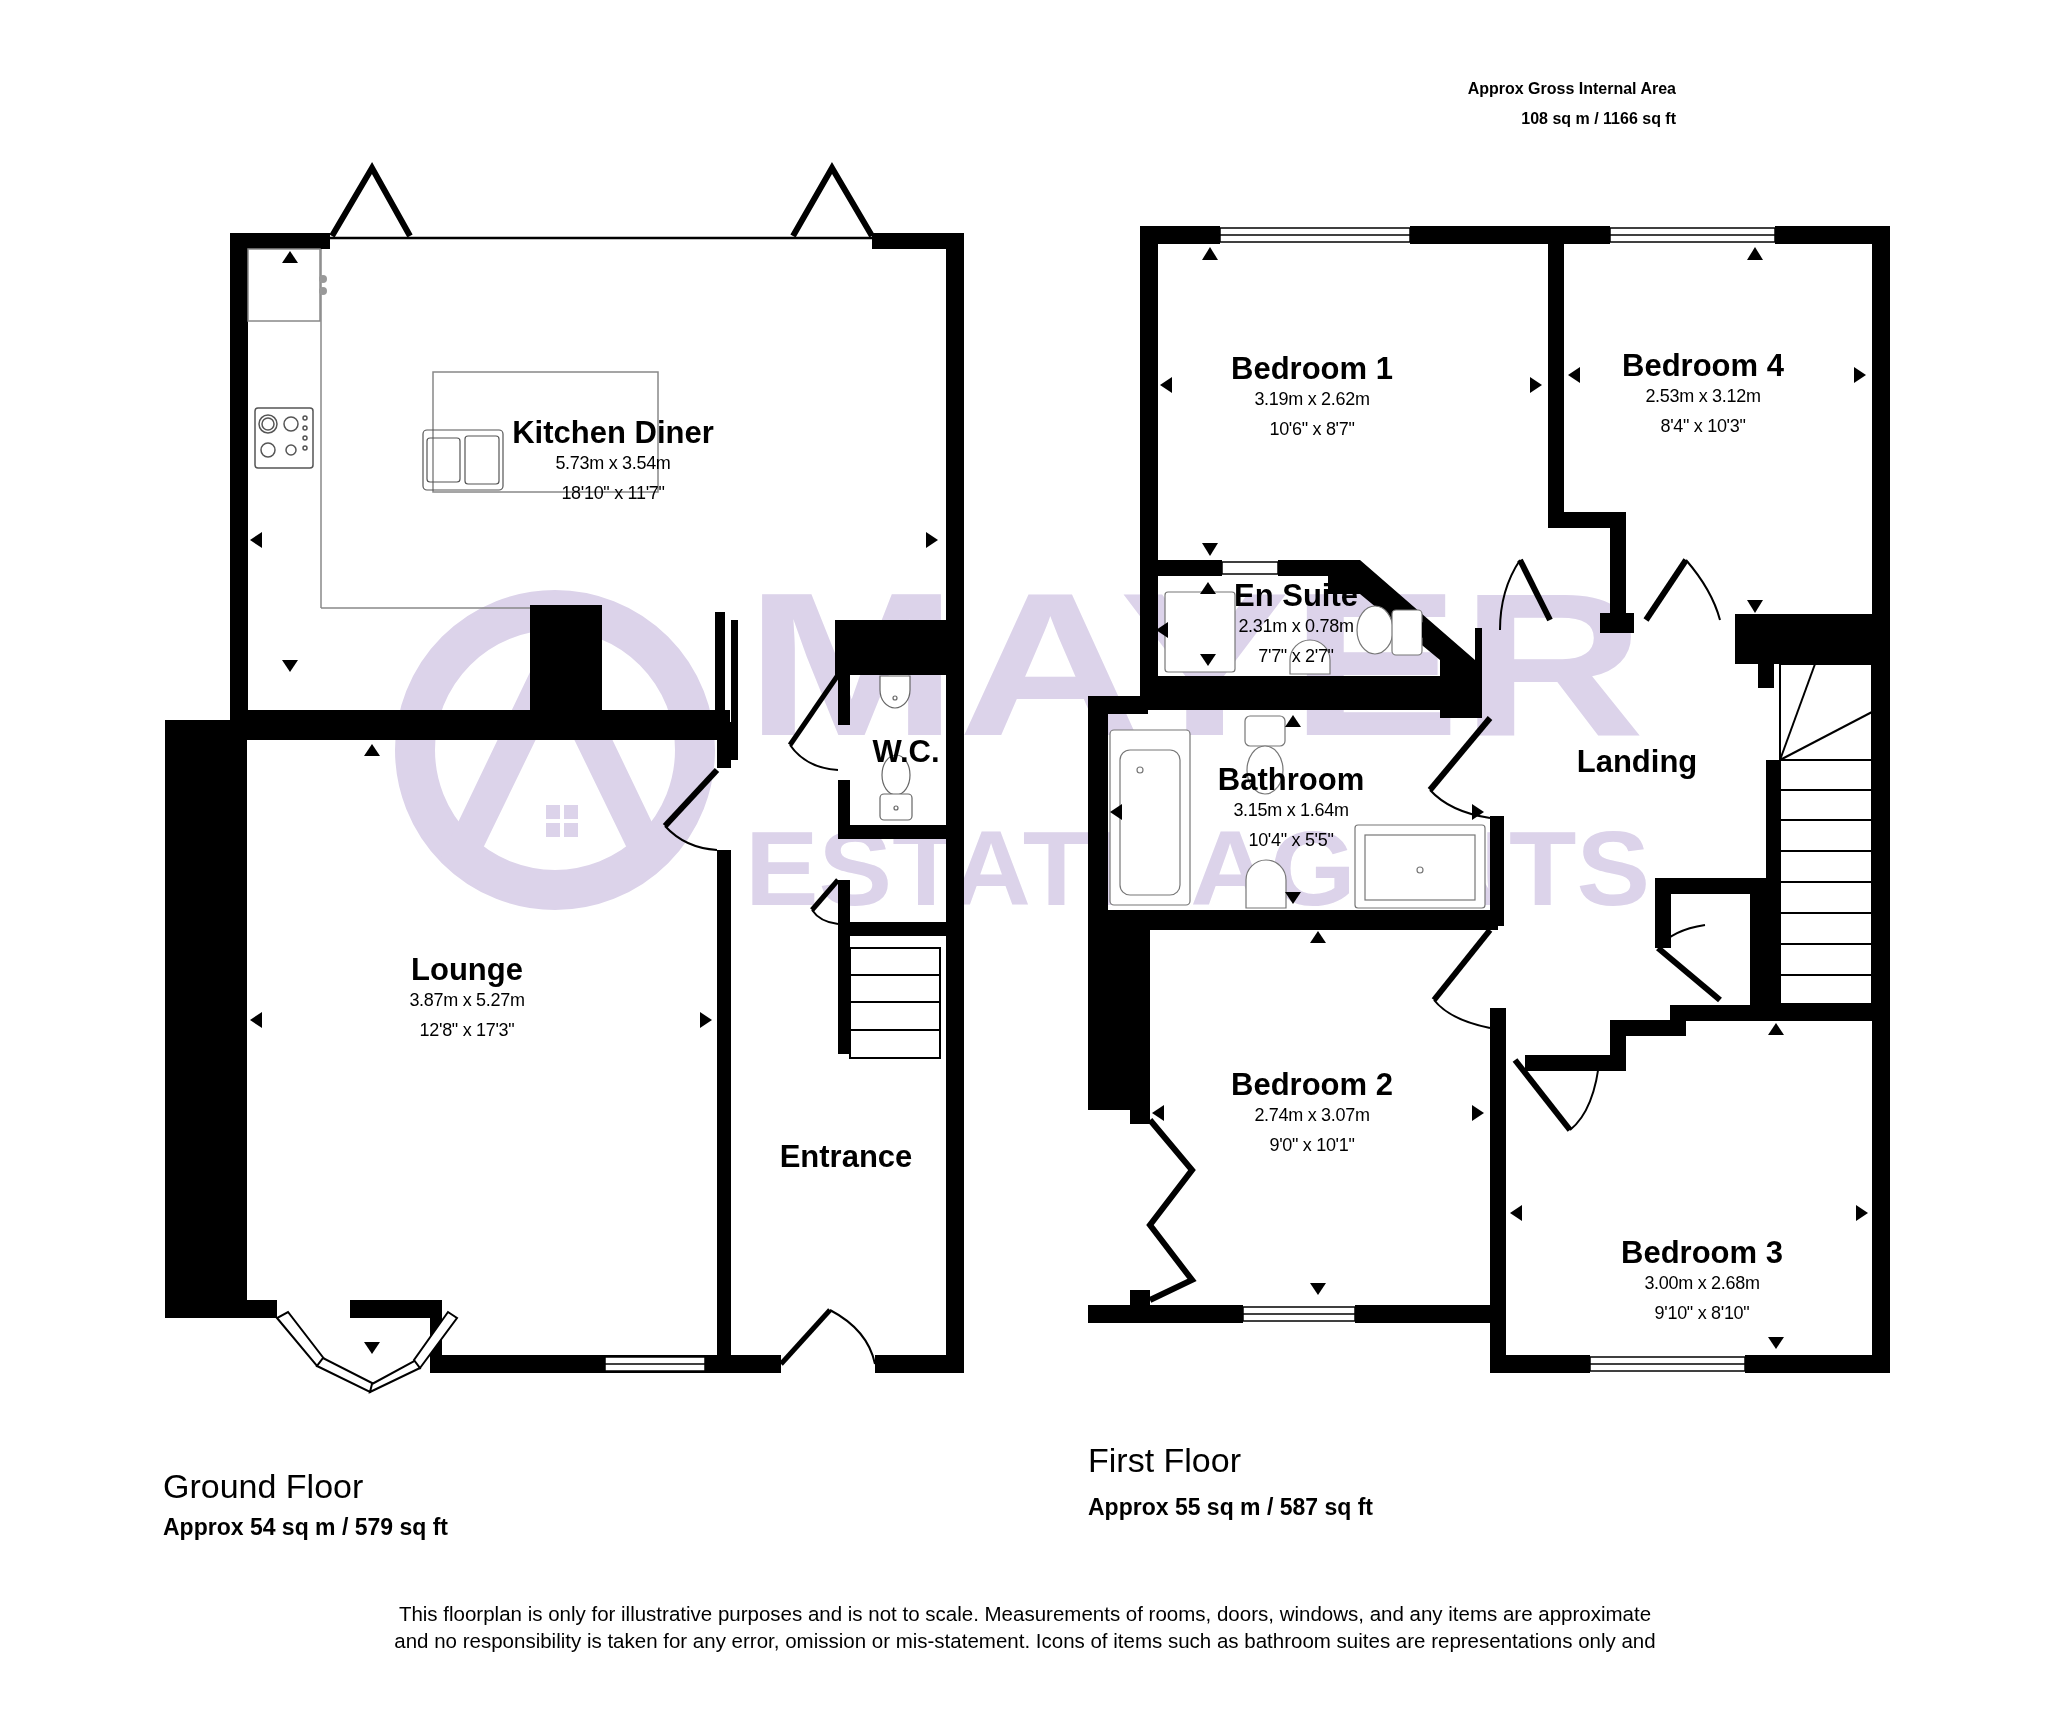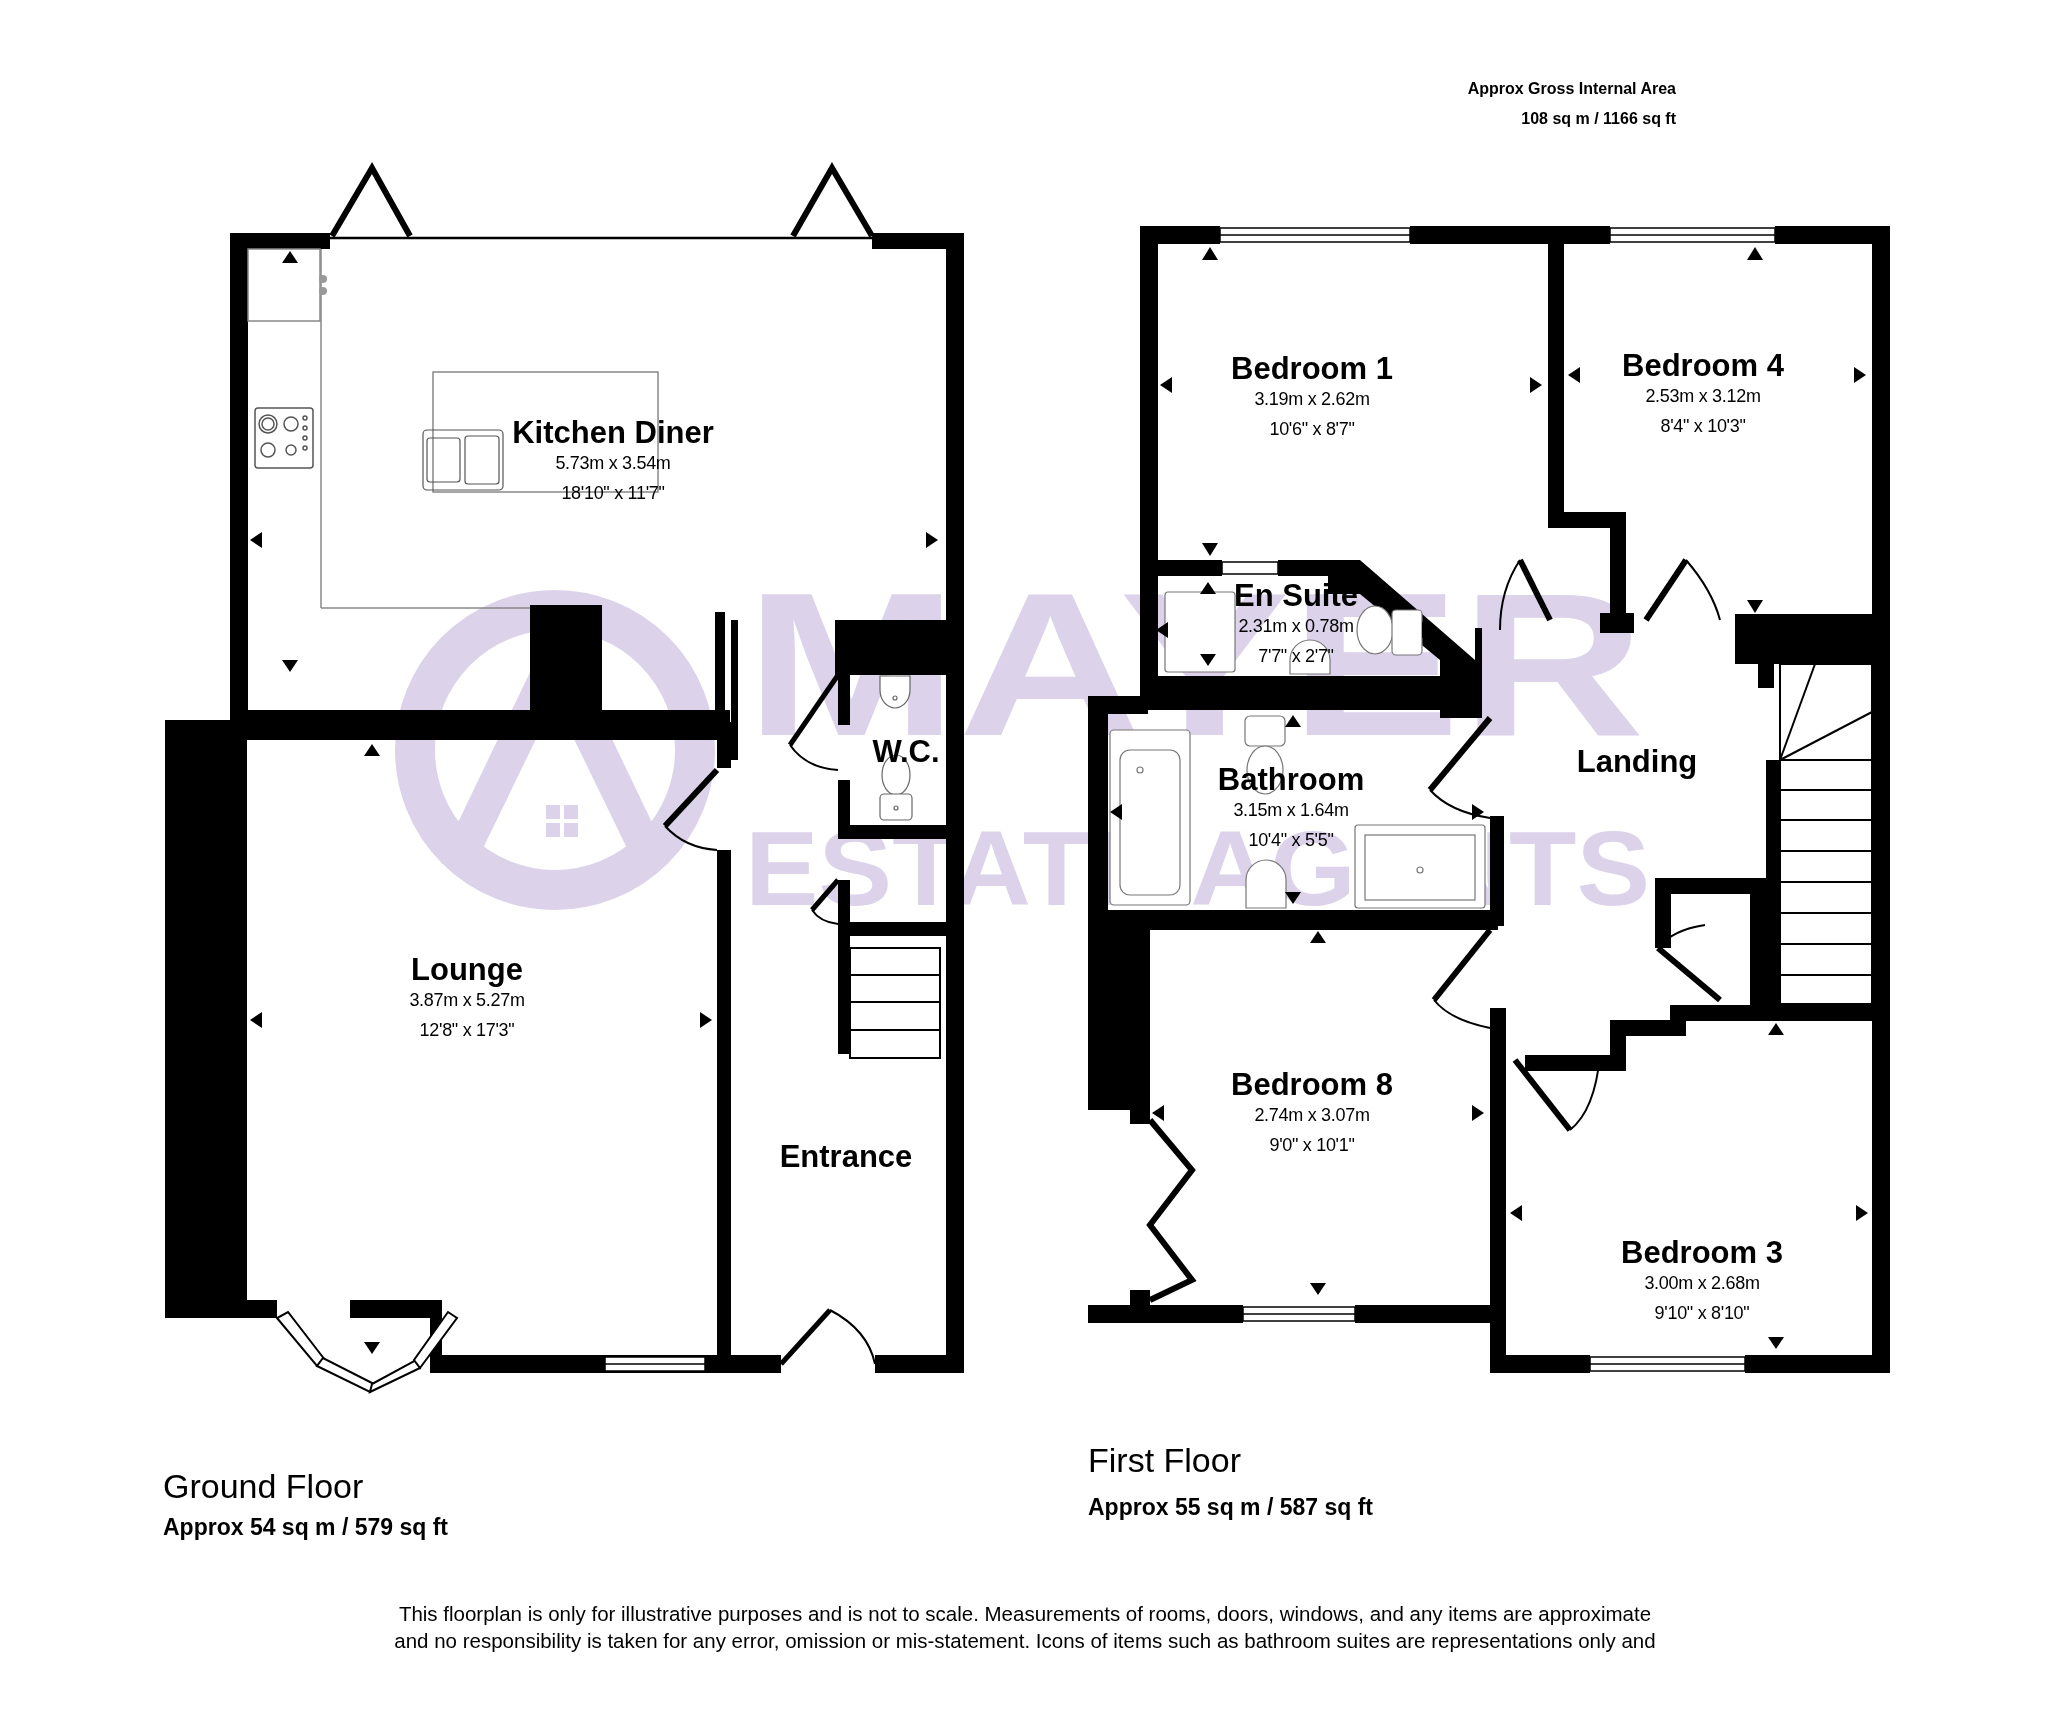--- a/index.html
+++ b/index.html
@@ -354,21 +354,21 @@
 </div>
 <div class="room-label" style="left:1291px; top:765px;">
   <span class="room-name">Bathroom</span>
   <span class="room-dim">3.15m x 1.64m</span>
   <span class="room-dim">10'4" x 5'5"</span>
 </div>
 <div class="room-label" style="left:1637px; top:747px;">
   <span class="room-name">Landing</span>
 </div>
 <div class="room-label" style="left:1312px; top:1070px;">
-  <span class="room-name">Bedroom 8</span>
+  <span class="room-name">Bedroom 2</span>
   <span class="room-dim">2.74m x 3.07m</span>
   <span class="room-dim">9'0" x 10'1"</span>
 </div>
 <div class="room-label" style="left:1658px; top:1238px;margin-left:44px;">
   <span class="room-name">Bedroom 3</span>
   <span class="room-dim">3.00m x 2.68m</span>
   <span class="room-dim">9'10" x 8'10"</span>
 </div>
 
 <div class="abs" style="left:163px; top:1466px;">

